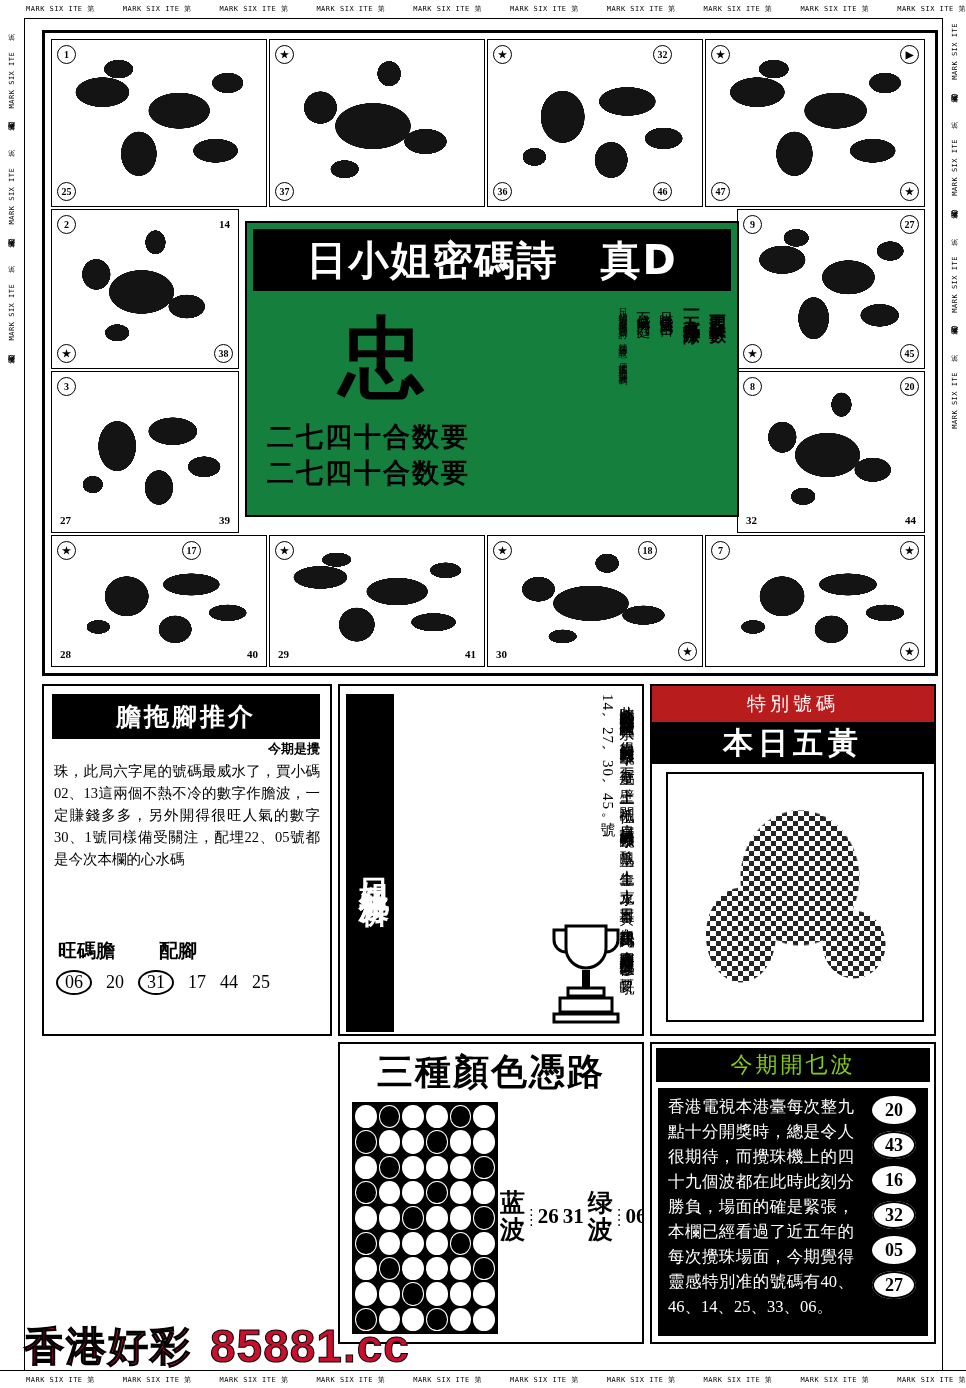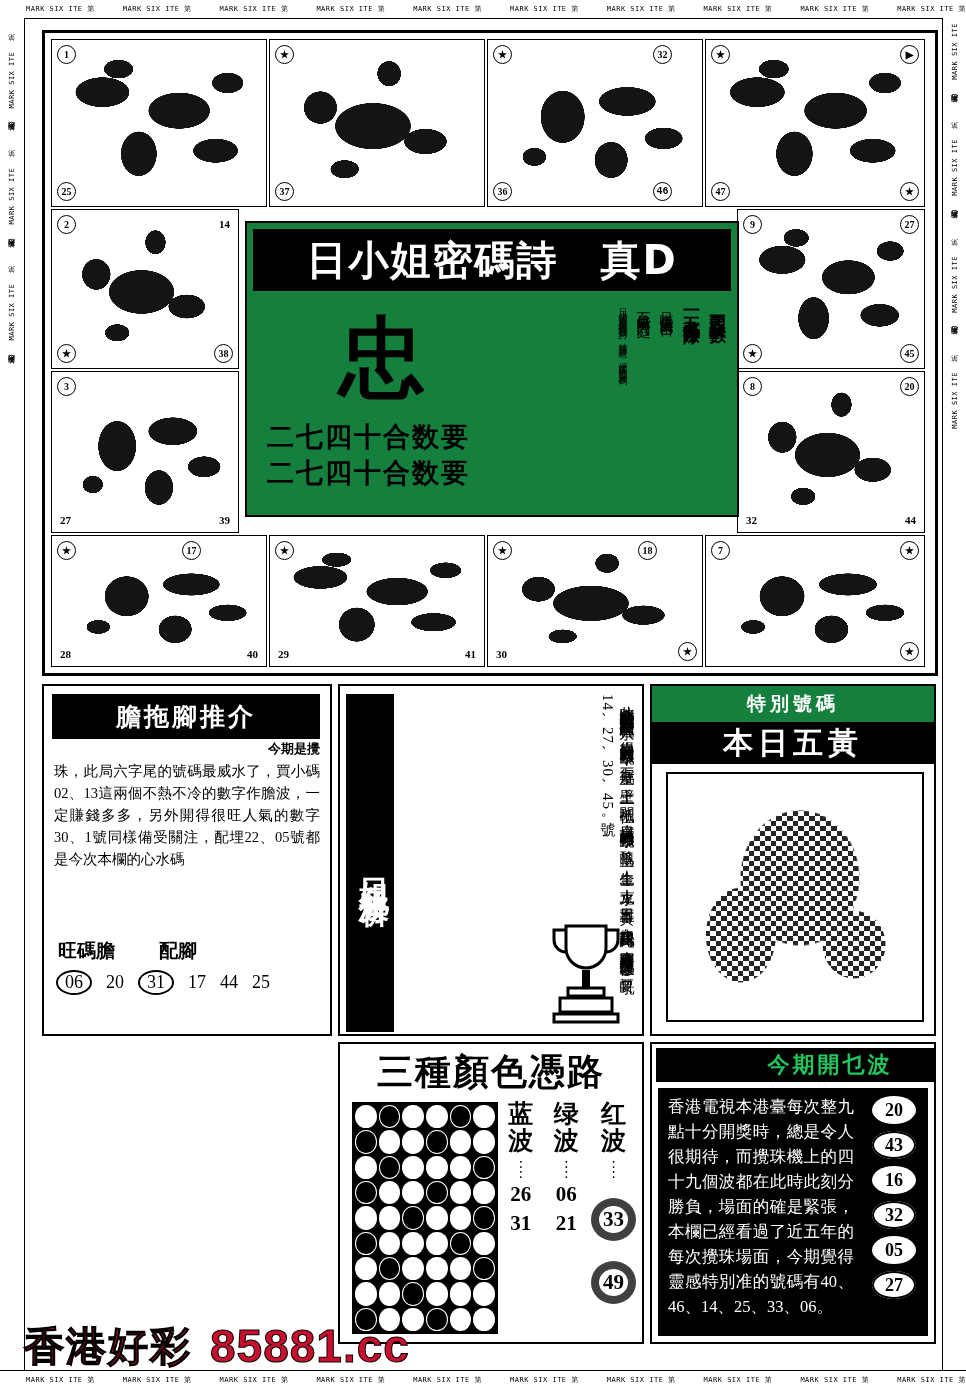--- a/index.html
+++ b/index.html
@@ -183,22 +183,22 @@
     position:absolute;left:60px;top:8px;width:236px;height:330px;
     display:flex;flex-direction:row-reverse;gap:1px;
   }
   .p-mid .vtext .vcol{font-size:15px;line-height:19px;letter-spacing:1px;}
   .trophy{
     position:absolute;right:14px;bottom:10px;width:84px;height:108px;
   }
 
   .p-right{left:608px;top:0;width:282px;height:348px;}
   .p-right .hdr1{
-    position:absolute;left:0;top:0;width:282px;height:36px;background:#15803d;color:#fff;
-    display:flex;align-items:center;justify-content:center;font-size:19px;font-weight:bold;letter-spacing:4px;text-align:right;
+    position:absolute;left:0;top:0;width:282px;height:36px;background:#b91c1c;color:#fff;
+    display:flex;align-items:center;justify-content:center;font-size:19px;font-weight:normal;letter-spacing:4px;text-align:right;
   }
   .p-right .hdr2{
     position:absolute;left:0;top:36px;width:282px;height:42px;background:#000;color:#fff;
     display:flex;align-items:center;justify-content:center;font-size:30px;font-weight:bold;letter-spacing:5px;
   }
   .puzzle{
     position:absolute;left:14px;top:86px;width:254px;height:246px;
     border:2px solid #000;background:#fff;overflow:hidden;
   }
   .noise{
@@ -245,33 +245,33 @@
     position:absolute;left:12px;top:58px;width:140px;height:226px;
     background:#000;padding:3px;
     display:grid;grid-template-columns:repeat(6,1fr);grid-auto-rows:1fr;gap:2px;
   }
   .ball{background:#fff;border-radius:50%;}
   .ball.dark{background:#000;border:1px solid #fff;}
   .colorcols{
     position:absolute;left:160px;top:56px;width:136px;height:232px;
     display:flex;flex-direction:row;gap:4px;
   }
-  .ccol{flex:1;display:flex;flex-direction:column;align-items:center;gap:4px;}
+  .ccol{flex:1;display:flex;flex-direction:row;align-items:center;gap:4px;}
   .ccol .lbl{
     font-size:25px;font-weight:bold;line-height:27px;text-align:center;
     font-family:"Liberation Serif",serif;
   }
   .ccol .dots{font-size:14px;letter-spacing:0;line-height:10px;}
   .ccol .n{font-size:21px;font-weight:bold;font-family:"Liberation Serif",serif;}
   .ccol .n.circ{border:8px solid #404040;border-radius:50%;padding:1px 4px;margin-top:16px;}
 
   .b-right{left:608px;top:0;width:282px;height:298px;}
   .b-right .hdr{
-    position:absolute;left:4px;top:4px;width:274px;height:34px;background:#000;color:#22c55e;
-    display:flex;align-items:center;justify-content:center;font-size:22px;font-weight:bold;letter-spacing:3px;padding-left:37px;
+    position:absolute;left:4px;top:4px;width:274px;height:34px;background:#000;color:#84cc16;
+    display:flex;align-items:center;justify-content:center;font-size:22px;font-weight:normal;letter-spacing:3px;
   }
   .b-right .panelbody{
     position:absolute;left:6px;top:44px;width:270px;height:248px;background:#000;
   }
   .b-right .txt{
     position:absolute;left:10px;top:6px;width:186px;
     color:#fff;font-size:16.5px;line-height:25px;
     font-family:"Liberation Serif",serif;text-align:justify;
   }
   .ball-col{
@@ -376,21 +376,21 @@
         <div class="circ-num" style="left:5px;top:5px;">★</div>
         <div class="circ-num" style="left:5px;bottom:5px;">37</div>
       </div>
       <div class="cell" style="left:442px;top:6px;width:214px;height:166px;">
         <div class="art">
             <div class="blob b3"></div>
           </div>
         <div class="circ-num" style="left:5px;top:5px;">★</div>
         <div class="circ-num" style="left:165px;top:5px;">32</div>
         <div class="circ-num" style="left:5px;bottom:5px;">36</div>
-        <div class="circ-num" style="left:165px;bottom:5px;font-family:Liberation Mono, monospace;">46</div>
+        <div class="circ-num" style="left:165px;bottom:5px;">46</div>
       </div>
       <div class="cell" style="left:660px;top:6px;width:218px;height:166px;">
         <div class="art">
             <div class="blob"></div>
           </div>
         <div class="circ-num" style="left:5px;top:5px;">★</div>
         <div class="circ-num" style="right:5px;top:5px;">▶</div>
         <div class="circ-num" style="left:5px;bottom:5px;">47</div>
         <div class="circ-num" style="right:5px;bottom:5px;">★</div>
       </div>

